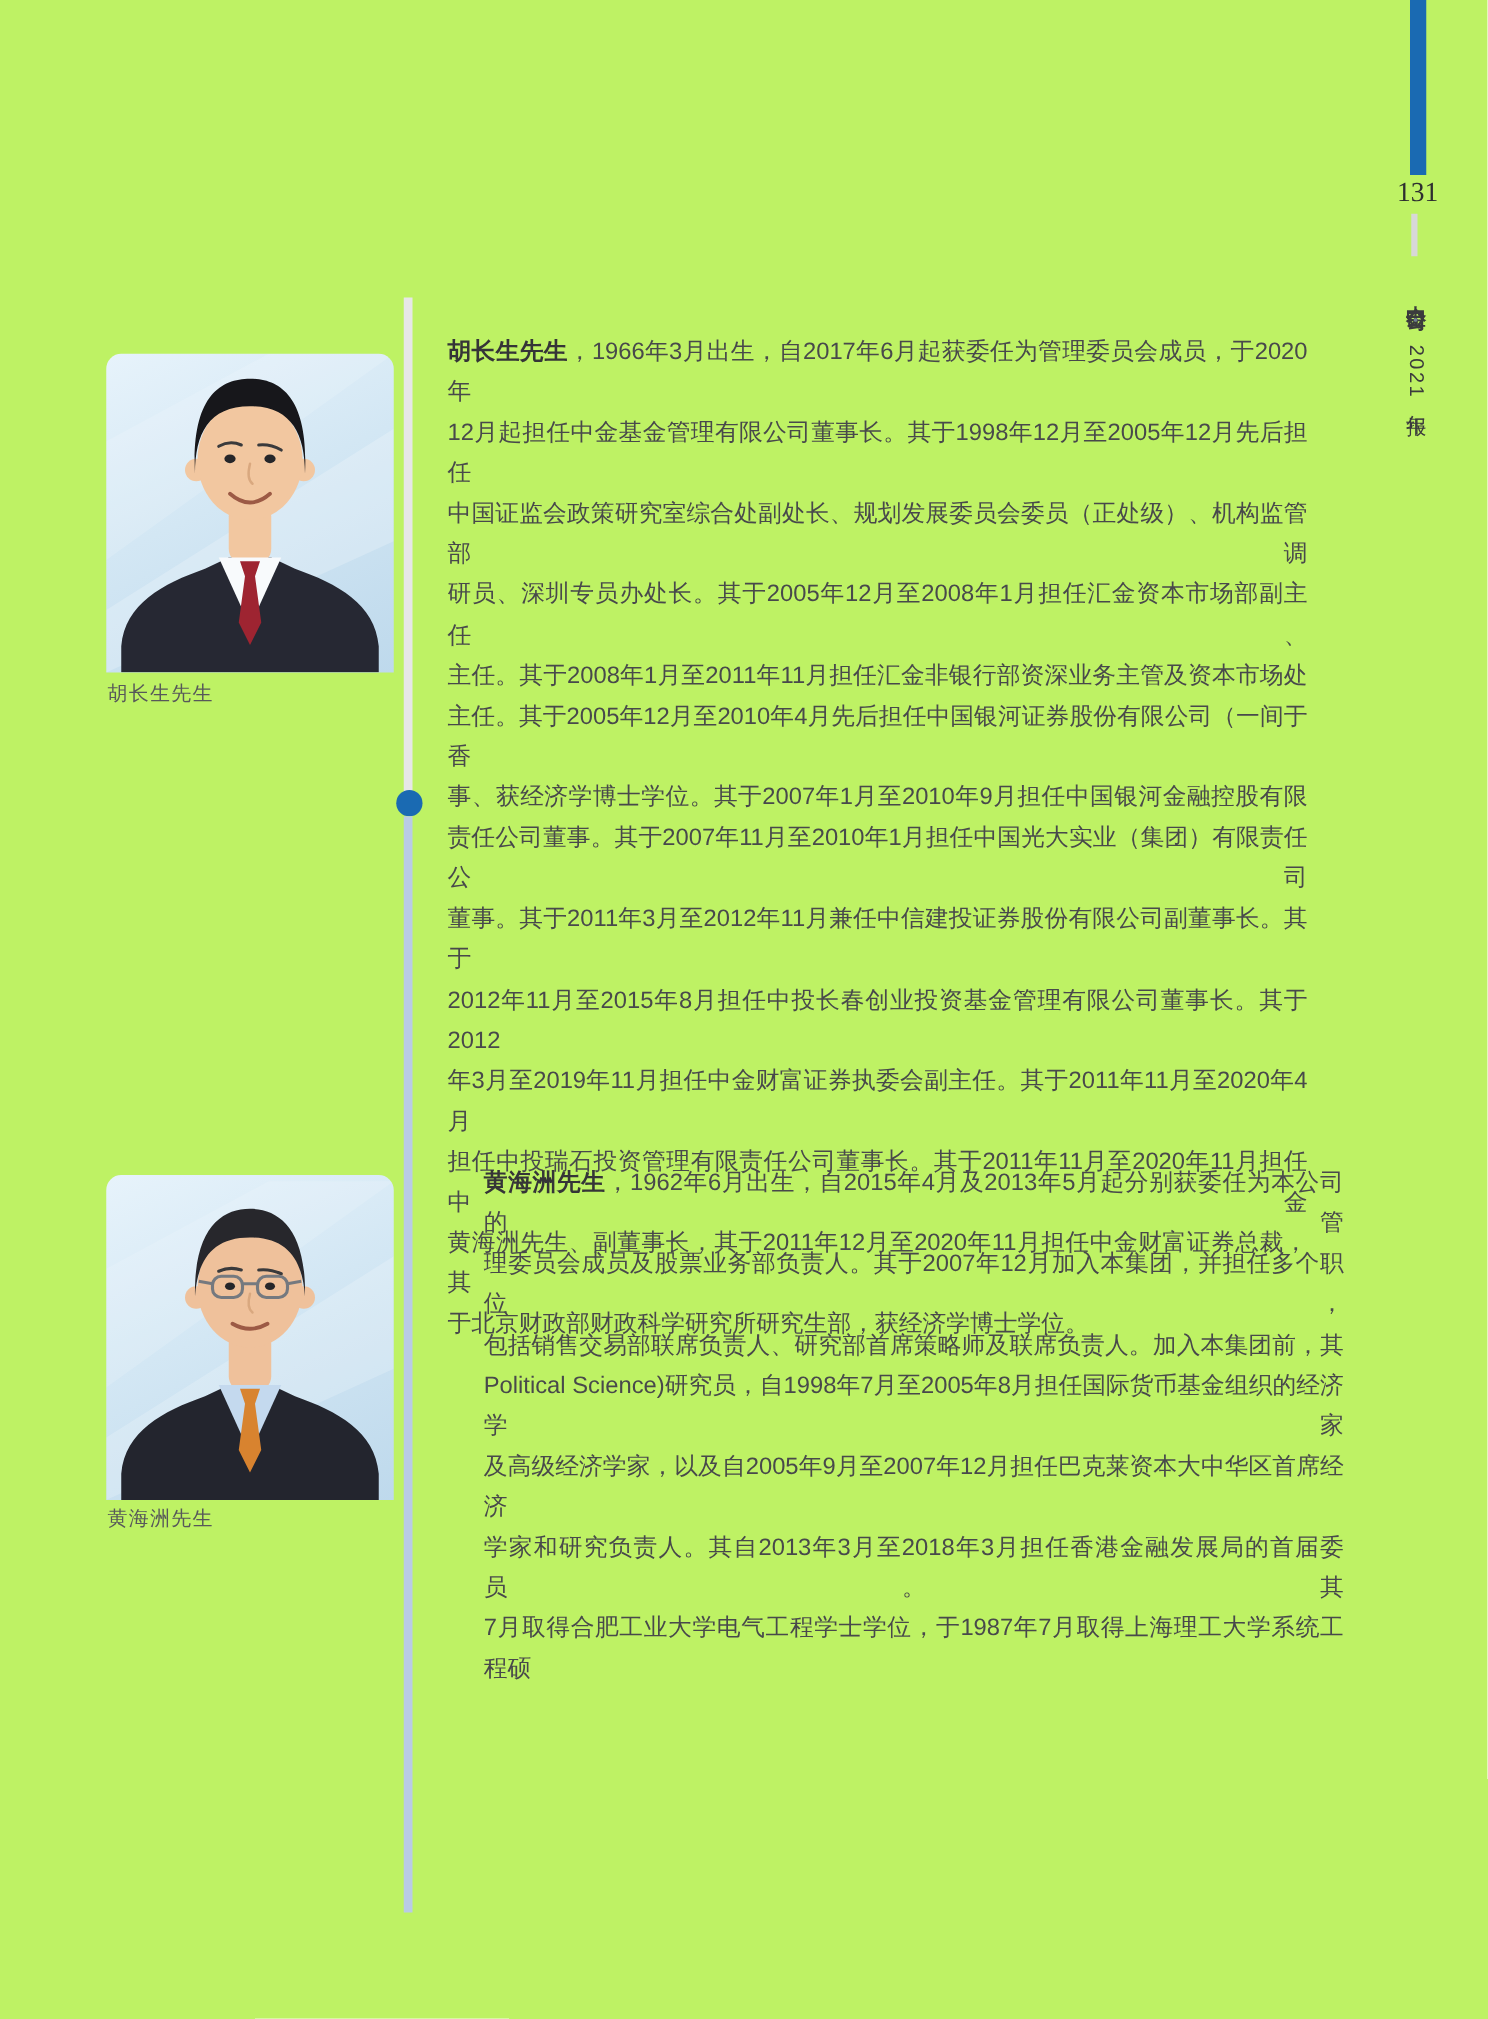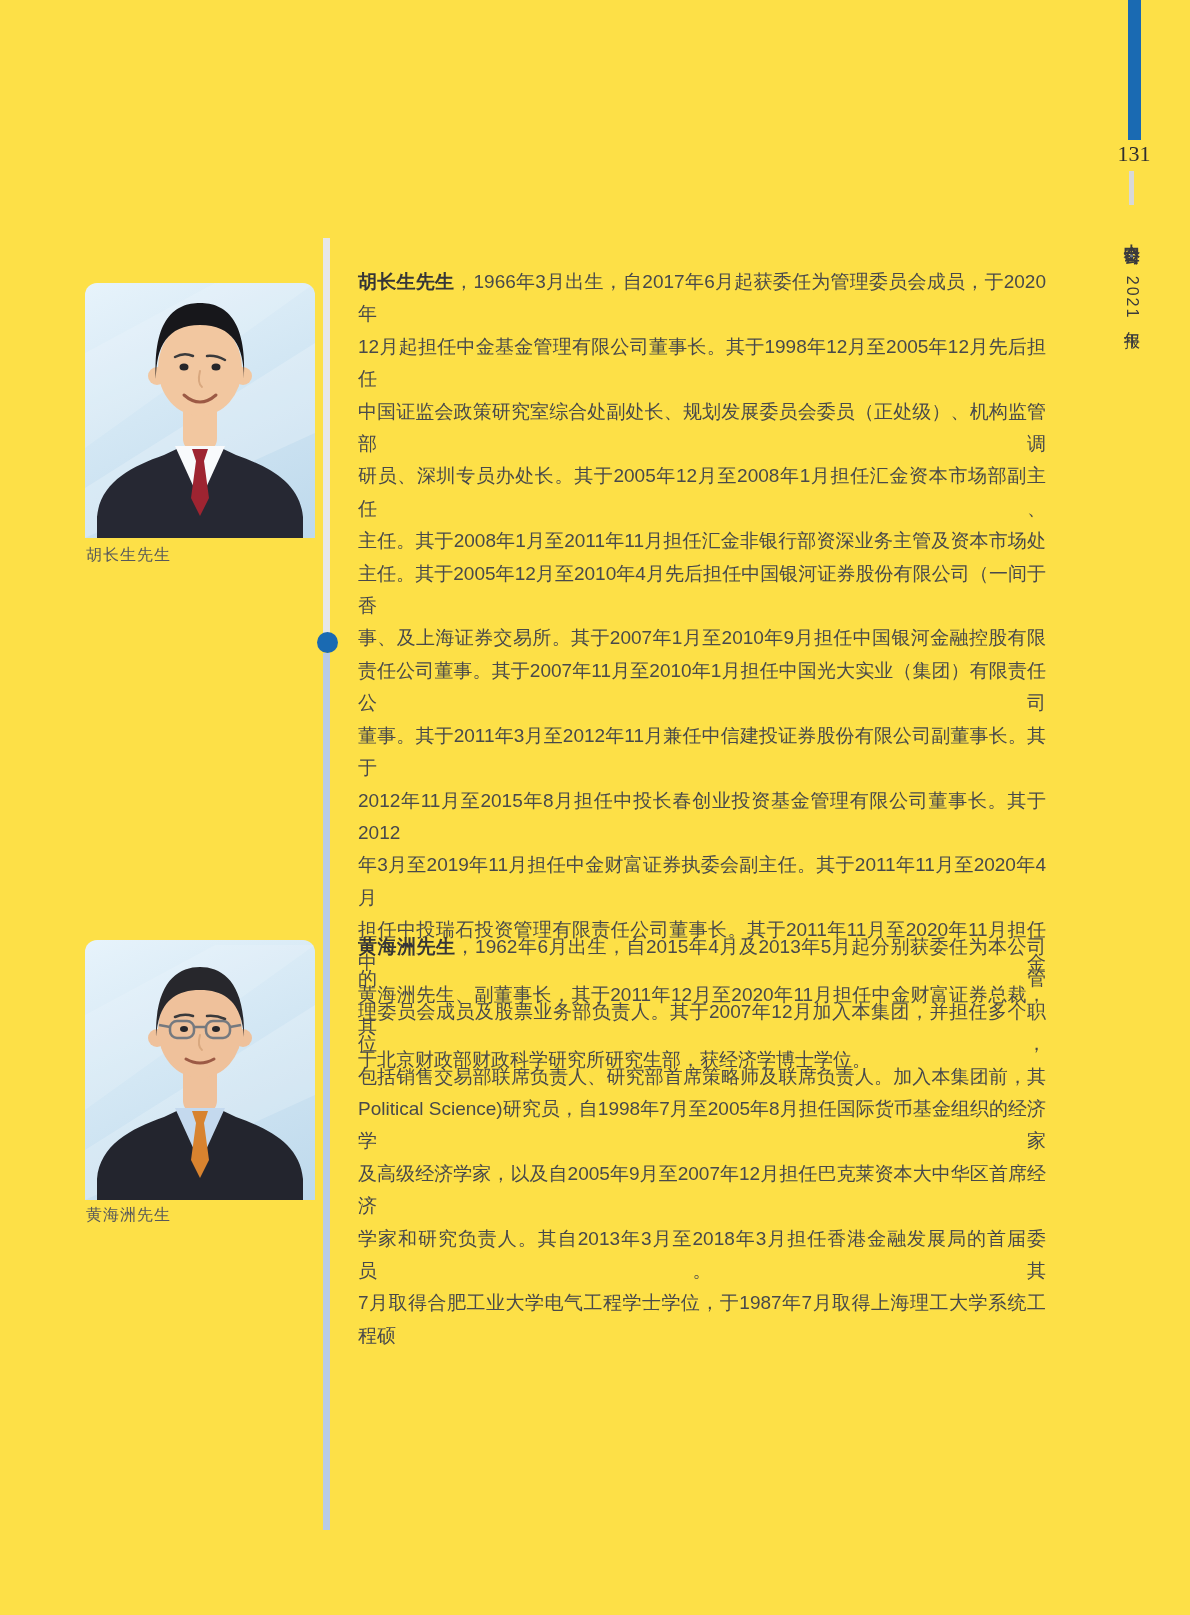--- a/index.html
+++ b/index.html
@@ -1,19 +1,19 @@
 <!DOCTYPE html>
 <html><head>
 <meta charset="utf-8">
 <style>
   html,body{margin:0;padding:0;background:#ffffff;}
   .page{
     position:relative;
     width:1190px;height:1615px;
-    background:#fde047;
+    background:#bef264;
     font-family:"Liberation Sans","DejaVu Sans",sans-serif;
     overflow:hidden;
   }
   
   .top-bar{position:absolute;left:1128px;top:0;width:13px;height:140px;}
   .page-number{
     position:absolute;left:1102px;top:141px;width:64px;
     text-align:center;font-family:"Liberation Serif","DejaVu Serif",serif;
     font-size:22px;color:#2e2e30;
   }
@@ -45,21 +45,21 @@
     font-size:16px;color:#57585a;letter-spacing:1px;
   }
   .caption-1{top:545px;}
   .caption-2{top:1205px;}
   
   .bio{
     position:absolute;left:358px;width:688px;
     font-size:19px;line-height:32.4px;color:#48494b;
   }
   .bio-1{top:266px;}
-  .bio-2{top:931px;}
+  .bio-2{top:931px;margin-left:29px;}
   .bio-line{
     text-align:justify;
     text-align-last:justify;
   }
   .bio-lines .bio-line:last-child{text-align-last:left;}
   .bio-name{font-weight:700;color:#353537;}
 </style>
 </head>
 <body>
 
@@ -103,21 +103,21 @@
   <div class="bio bio-1">
     <div class="bio-line">
       <span class="bio-name">胡长生先生</span><span>，1966年3月出生，自2017年6月起获委任为管理委员会成员，于2020年</span>
     </div>
     <div class="bio-lines">
         <div class="bio-line">12月起担任中金基金管理有限公司董事长。其于1998年12月至2005年12月先后担任</div>
         <div class="bio-line">中国证监会政策研究室综合处副处长、规划发展委员会委员（正处级）、机构监管部调</div>
         <div class="bio-line">研员、深圳专员办处长。其于2005年12月至2008年1月担任汇金资本市场部副主任、</div>
         <div class="bio-line">主任。其于2008年1月至2011年11月担任汇金非银行部资深业务主管及资本市场处</div>
         <div class="bio-line">主任。其于2005年12月至2010年4月先后担任中国银河证券股份有限公司（一间于香</div>
-        <div class="bio-line">事、及上海证券交易所。其于2007年1月至2010年9月担任中国银河金融控股有限</div>
+        <div class="bio-line">事、获经济学博士学位。其于2007年1月至2010年9月担任中国银河金融控股有限</div>
         <div class="bio-line">责任公司董事。其于2007年11月至2010年1月担任中国光大实业（集团）有限责任公司</div>
         <div class="bio-line">董事。其于2011年3月至2012年11月兼任中信建投证券股份有限公司副董事长。其于</div>
         <div class="bio-line">2012年11月至2015年8月担任中投长春创业投资基金管理有限公司董事长。其于2012</div>
         <div class="bio-line">年3月至2019年11月担任中金财富证券执委会副主任。其于2011年11月至2020年4月</div>
         <div class="bio-line">担任中投瑞石投资管理有限责任公司董事长。其于2011年11月至2020年11月担任中金</div>
         <div class="bio-line">黄海洲先生、副董事长，其于2011年12月至2020年11月担任中金财富证券总裁，其</div>
         <div class="bio-line">于北京财政部财政科学研究所研究生部，获经济学博士学位。</div>
       </div>
   </div>
 

